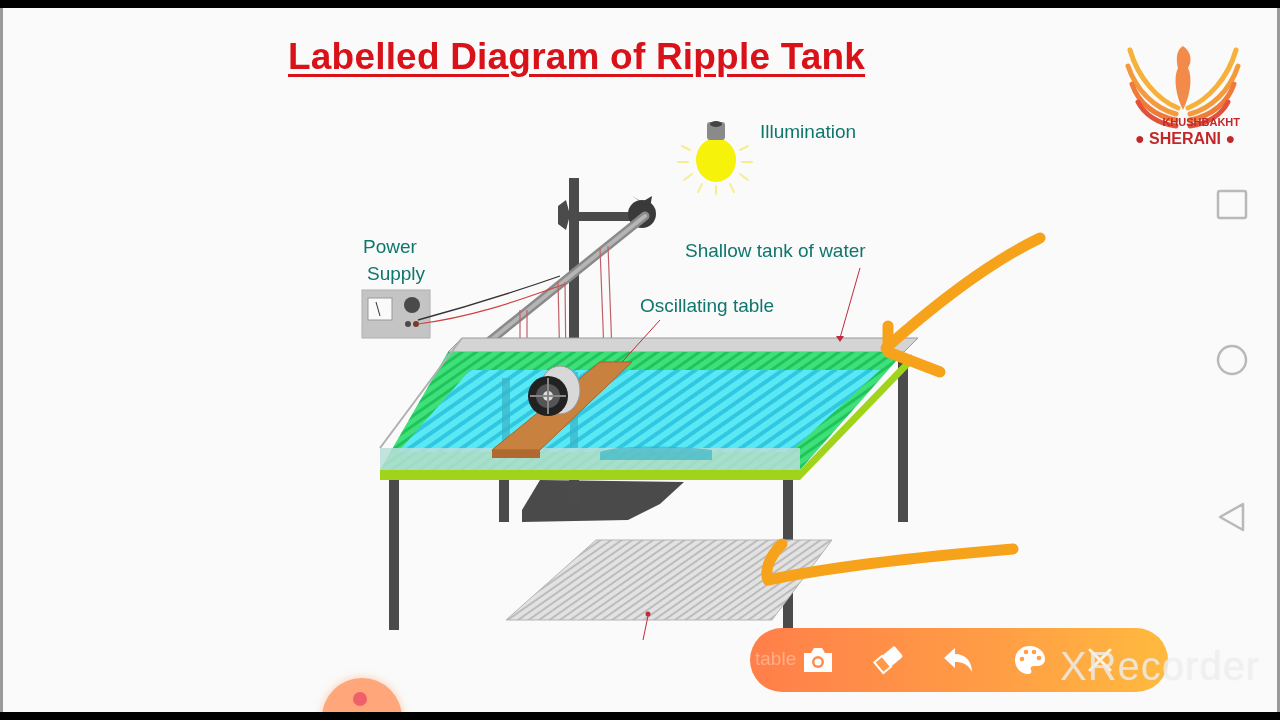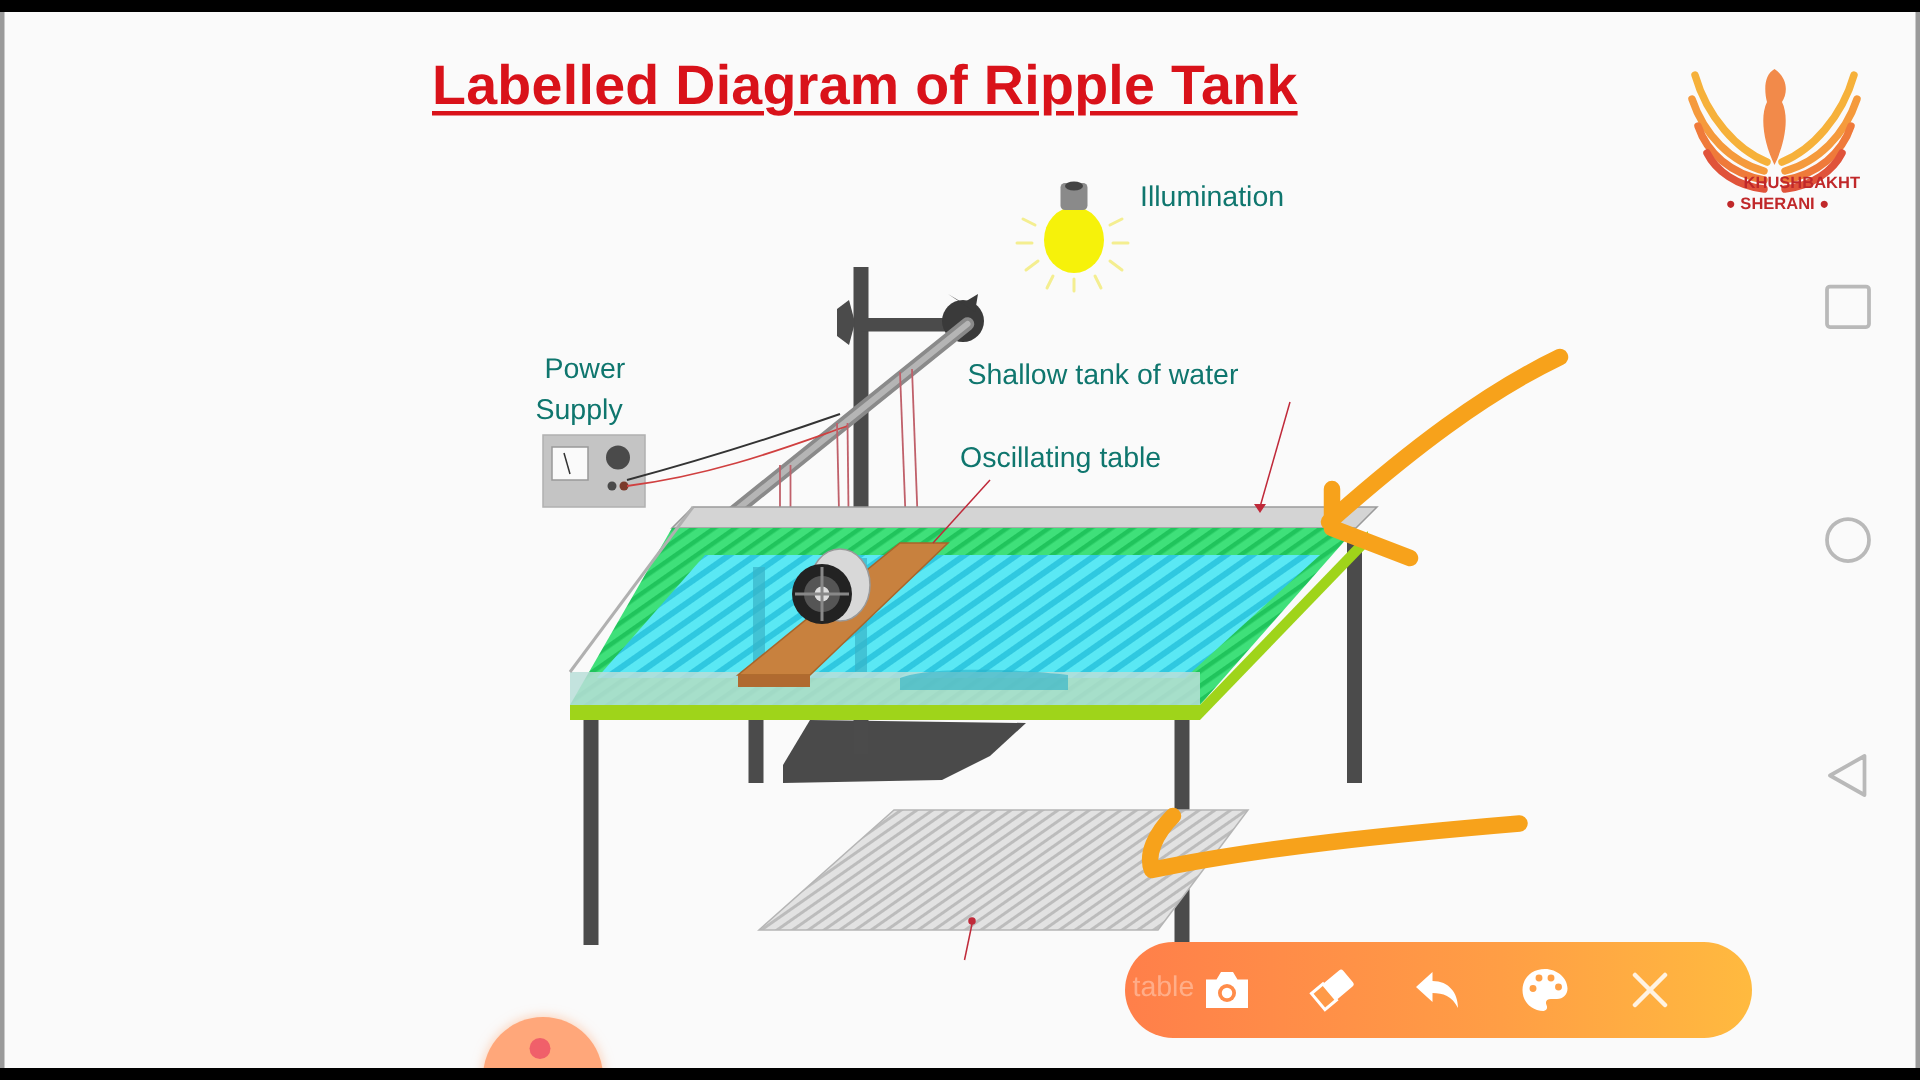--- a/index.html
+++ b/index.html
@@ -5,21 +5,21 @@
   html, body { margin:0; padding:0; }
   body { width:1280px; height:720px; background:#000; position:relative; overflow:hidden; font-family:"Liberation Sans", sans-serif; }
   .screen { position:absolute; left:0; top:8px; width:1280px; height:704px; background:#fafafa; overflow:hidden;text-decoration:underline; }
   .left-edge { position:absolute; left:0; top:0; width:3px; height:704px; background:#9a9a9a; }
   .right-edge { position:absolute; right:0; top:0; width:3px; height:704px; background:#9a9a9a; }
   .title { position:absolute; left:288px; top:28px; font-size:37px; font-weight:bold; color:#d9121a; text-decoration:underline; text-decoration-thickness:3px; text-underline-offset:5px; letter-spacing:0.2px; white-space:nowrap; }
   .label { position:absolute; font-size:19px; color:#0f766e; white-space:nowrap; }
   .diagram { position:absolute; left:0; top:0; }
   .logo { position:absolute; left:1118px; top:30px; width:130px; height:115px; }
   .logo-text1 { position:absolute; left:1130px; top:108px; width:110px; text-align:right; font-size:11px; font-weight:bold; color:#c0282a; }
-  .logo-text2 { position:absolute; left:1130px; top:122px; width:110px; text-align:center; font-size:11px; font-weight:bold; color:#c0282a; }
+  .logo-text2 { position:absolute; left:1130px; top:122px; width:110px; text-align:center; font-size:16px; font-weight:bold; color:#c0282a; }
   .nav { position:absolute; width:34px; height:34px; }
   .toolbar { position:absolute; left:750px; top:620px; width:418px; height:64px; border-radius:32px; background:linear-gradient(90deg,#ff7f4a 0%,#ff9e45 60%,#ffba3f 100%); }
   .tb-icon { position:absolute; top:14px; width:36px; height:36px; }
   .watermark { position:absolute; left:1060px; top:636px; font-size:40px; color:rgba(255,255,255,0.55); letter-spacing:1px; white-space:nowrap; text-shadow:0 0 1px rgba(200,200,200,0.6); }
   .float-btn { position:absolute; left:322px; top:670px; width:80px; height:80px; border-radius:50%; background:#ffa77a; box-shadow:0 0 8px rgba(255,170,120,0.6); }
   .float-dot { position:absolute; left:353px; top:684px; width:14px; height:14px; border-radius:50%; background:#f0606a; }
   .overlay-table { position:absolute; left:755px; top:640px; font-size:19px; color:rgba(255,255,255,0.35);text-align:center; }
 </style>
 </head>
 <body>
@@ -141,22 +141,22 @@
 
     <g stroke="#f7a21b" stroke-width="11" stroke-linecap="round" stroke-linejoin="round" fill="none">
       <path d="M1040 238 C990 262, 940 300, 886 348"></path>
       <path d="M888 326 L888 352 L940 372"></path>
       <path d="M1013 549 C930 556, 840 565, 768 580 C764 570, 770 556, 782 544"></path>
     </g>
   </svg>
 
   <div class="label" style="left:760px;top:113px;">Illumination</div>
   <div class="label" style="left:363px;top:228px;">Power</div>
-  <div class="label" style="left:357px;top:255px;">Supply</div>
-  <div class="label" style="left:645px;top:232px;text-align:right;">Shallow tank of water</div>
+  <div class="label" style="left:367px;top:255px;">Supply</div>
+  <div class="label" style="left:685px;top:232px;text-align:right;">Shallow tank of water</div>
   <div class="label" style="left:640px;top:287px;">Oscillating table</div>
 
   <svg class="logo" viewBox="0 0 130 115">
     <path d="M65 8 C58 12, 58 22, 60 30 C55 40, 58 58, 65 72 C72 58, 75 40, 70 30 C74 24, 74 14, 65 8 Z" fill="#f28a4a"></path>
     <g fill="none" stroke-linecap="round" stroke-width="5">
       <path d="M60 70 C40 62, 20 40, 12 12" stroke="#f6b13a"></path>
       <path d="M58 76 C36 70, 18 52, 10 28" stroke="#f59a3c"></path>
       <path d="M58 82 C36 78, 20 64, 14 46" stroke="#ef7a3a"></path>
       <path d="M58 88 C40 86, 26 76, 20 64" stroke="#e0533a"></path>
       <path d="M70 70 C90 62, 110 40, 118 12" stroke="#f6b13a"></path>
@@ -204,13 +204,14 @@
       <circle cx="27" cy="16" r="2.3" fill="#ffa047"></circle>
     </svg>
     <svg class="tb-icon" style="left:332px;" viewBox="0 0 36 36">
       <g stroke="#fff" stroke-width="3" stroke-linecap="round" opacity="0.85">
         <line x1="8" y1="8" x2="28" y2="28"></line>
         <line x1="28" y1="8" x2="8" y2="28"></line>
       </g>
     </svg>
   </div>
   <div class="overlay-table">table</div>
+  <div class="watermark">XRecorder</div>
 </div>
 
 </body></html>

